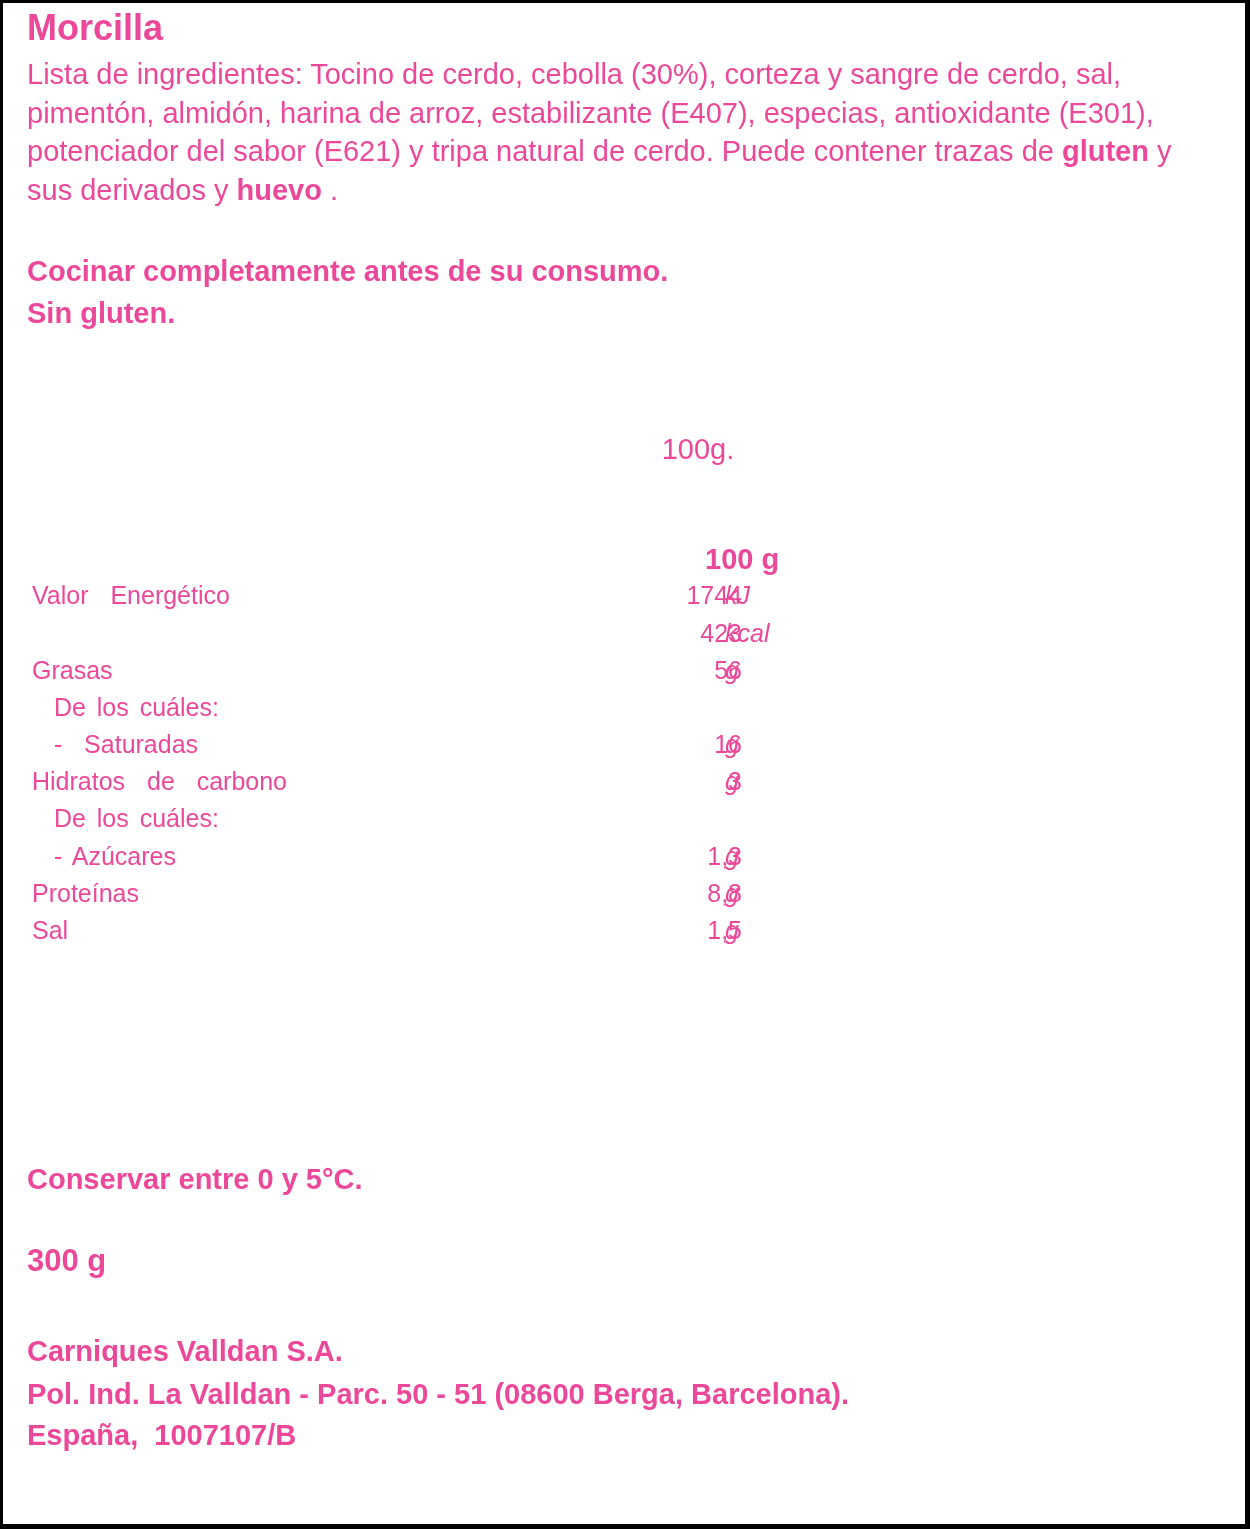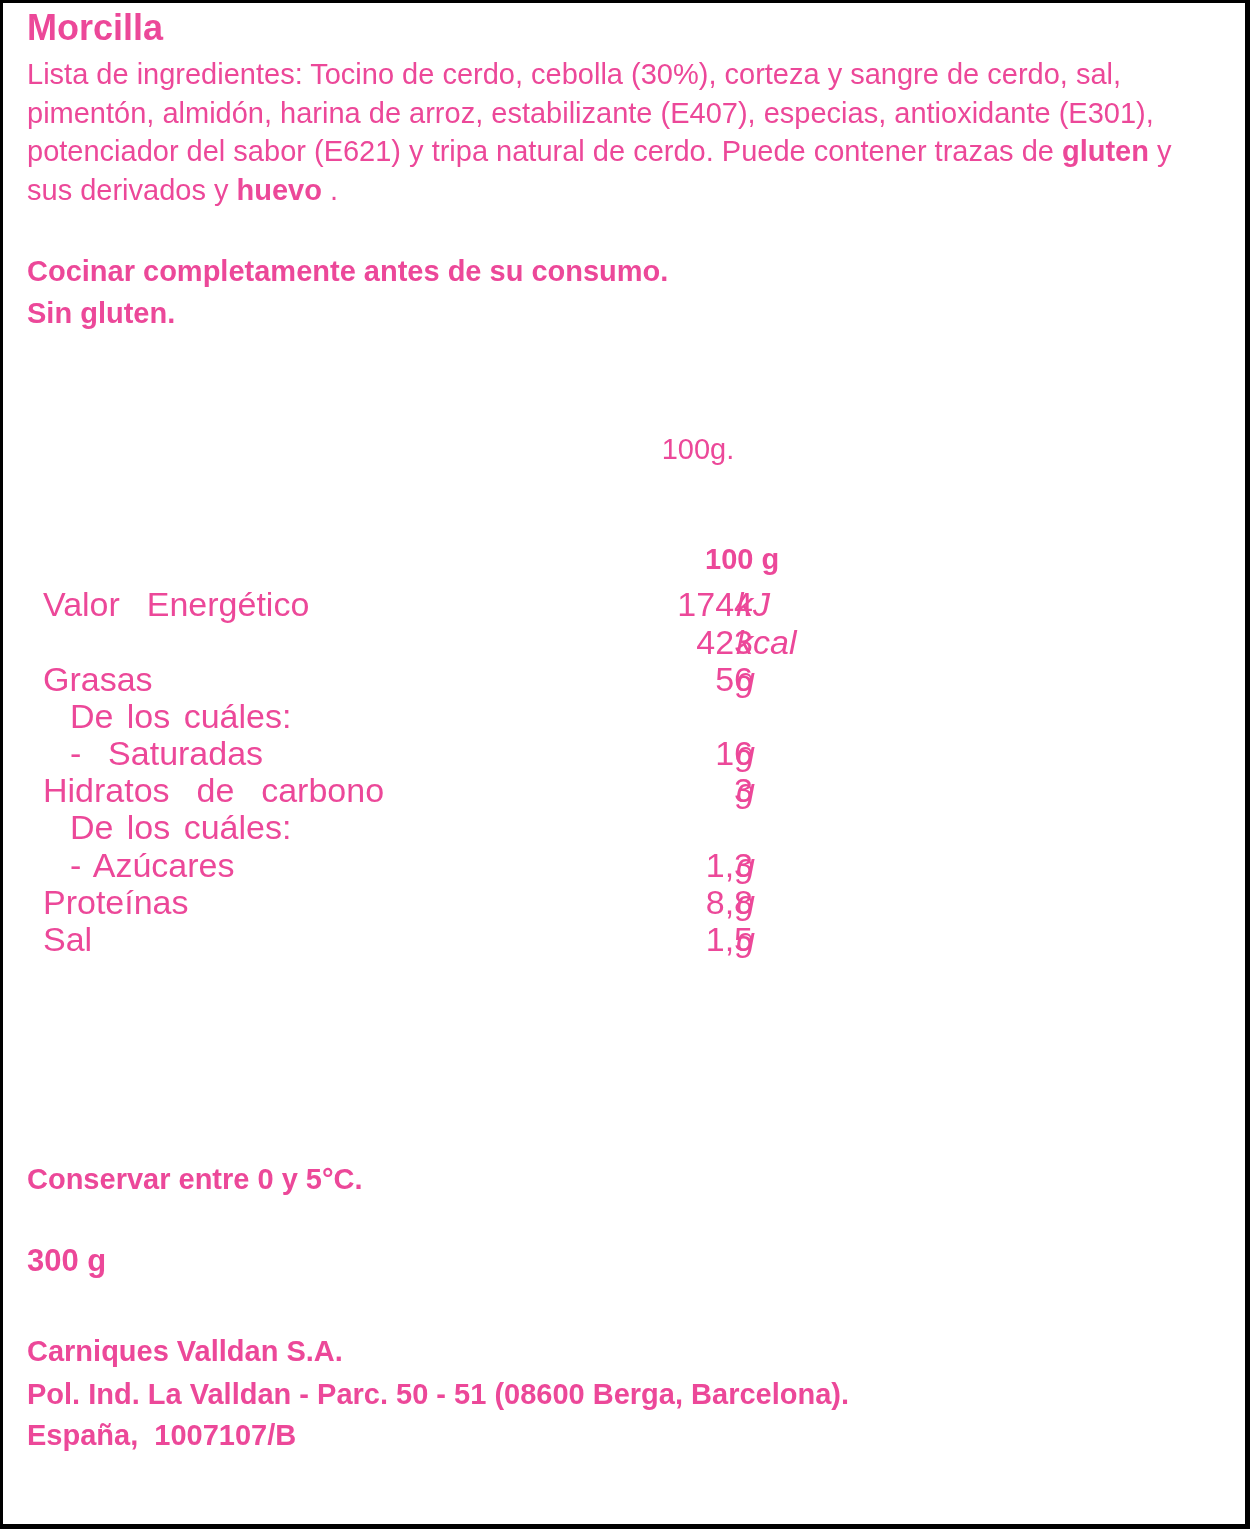--- a/index.html
+++ b/index.html
@@ -15,21 +15,21 @@
     background: #fff;
     font-family: "Liberation Sans", sans-serif;
     color: #ec4899;
   }
   .abs { position: absolute; white-space: nowrap; }
   .title { left: 24px; top: 4px; font-size: 36px; font-weight: bold; line-height: 42px; }
   .ingredients { left: 24px; top: 52px; width: 1190px; font-size: 29px; line-height: 38.5px; white-space: normal; }
   .ingredients b { font-weight: bold; }
   .line { left: 24px; font-size: 29px; line-height: 36px; font-weight: bold; }
   .center { font-size: 29px; line-height: 40px; text-align: center; width: 600px; left: 395px; }
-  .row { position: absolute; left: 40px; width: 900px; height: 37px; font-size: 34px; line-height: 37px; margin-top: 9px; }
+  .row { position: absolute; left: 29px; width: 900px; height: 37px; font-size: 25px; line-height: 37px; }
   .row .lbl { position: absolute; left: 0; white-space: pre; word-spacing: 4px; }
   .row .num { position: absolute; right: 185px; text-align: center; }
   .row .unit { position: absolute; left: 693px; font-style: italic; }
   .bold30 { font-weight: bold; }
 </style>
 </head>
 <body>
 
 <div class="frame">
 

